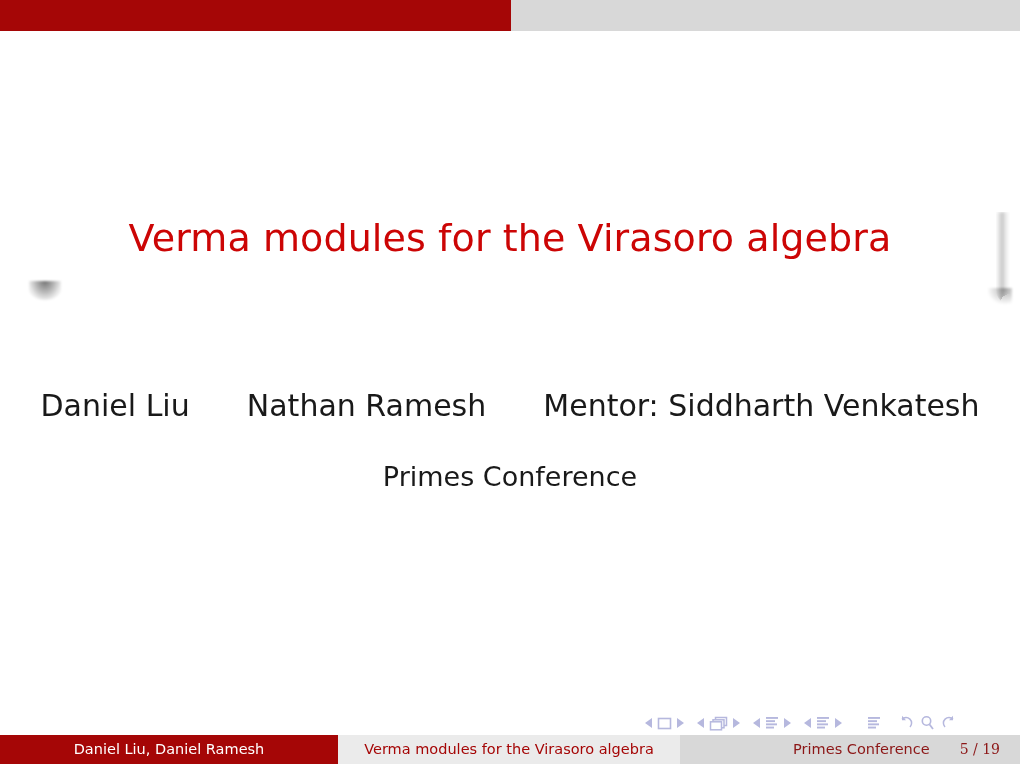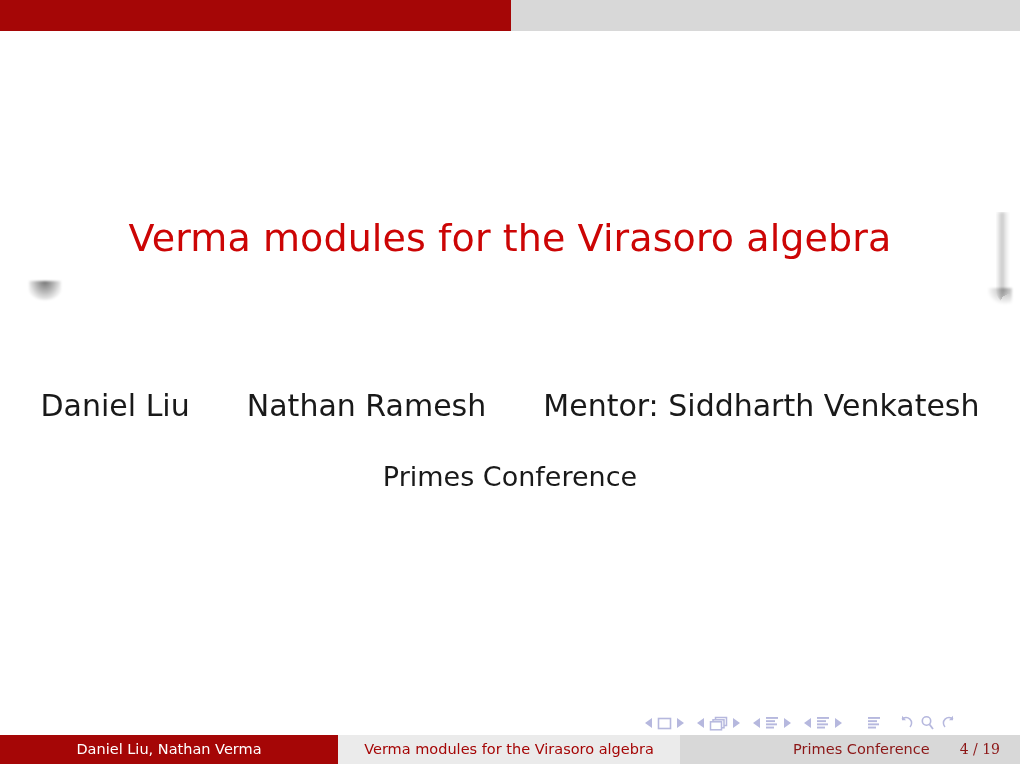--- a/index.html
+++ b/index.html
@@ -304,21 +304,21 @@
       <span class="nav-glyph">
         <svg width="17" height="16" viewBox="0 0 17 16">
           <path d="M4 12 A5.5 5.5 0 1 1 12 4.2" fill="none" stroke="#b6b8de" stroke-width="1.5"></path>
           <path d="M12 0.8 L12 5.2 L8 5.2 Z" fill="#b6b8de"></path>
         </svg>
       </span>
     </span>
   </div>
 
   <div id="footline">
-    <div id="foot-author">Daniel Liu, Nathan Verma</div>
+    <div id="foot-author">Daniel Liu, Daniel Ramesh</div>
     <div id="foot-title">Verma modules for the Virasoro algebra</div>
     <div id="foot-right">
       <span id="foot-institute">Primes Conference</span>
-      <span id="foot-page">4 / 19</span>
+      <span id="foot-page">5 / 19</span>
     </div>
   </div>
 
 </div>
 
 </body></html>

